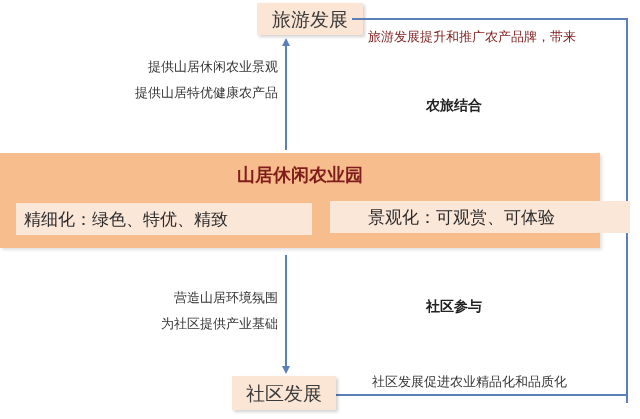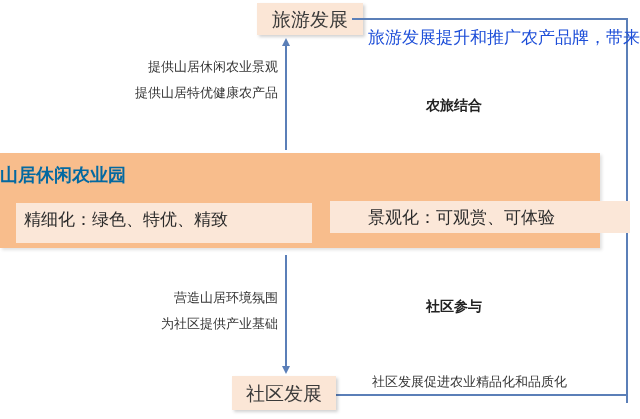--- a/index.html
+++ b/index.html
@@ -12,21 +12,21 @@
   .hline { position:absolute; height:1.5px; background:#5b7fb8; }
   .arrow-up { position:absolute; width:0; height:0; border-left:4px solid transparent;
               border-right:4px solid transparent; border-bottom:8px solid #5b7fb8; }
   .arrow-down { position:absolute; width:0; height:0; border-left:4px solid transparent;
               border-right:4px solid transparent; border-top:8px solid #5b7fb8; }
   .arrow-left { position:absolute; width:0; height:0; border-top:4px solid transparent;
               border-bottom:4px solid transparent; border-right:8px solid #5b7fb8; }
   .note { font-size:13px; color:#333; text-align:right; line-height:26px; white-space:nowrap; }
   .bold-label { font-size:14px; font-weight:bold; color:#222; white-space:nowrap; }
   .park { background:#f8bd8c; box-shadow:2px 2px 3px rgba(0,0,0,0.12); }
-  .park-title { font-size:18px; font-weight:bold; color:#0369a1; }
+  .park-title { font-size:18px; font-weight:bold; color:#7f1d1d; text-align:center; }
   .sub-box { background:#fbe7d8; font-size:17px; color:#2a2a2a; line-height:32px; padding-left:8px; white-space:nowrap; }
 </style>
 </head>
 <body>
 
 <div class="abs node-small" style="left:230px;top:3px;width:106px;height:32px;margin-left:27px;">
   <span>旅游发展</span>
 </div>
 
 <div class="hline" style="left:352px;top:18px;width:275px;"></div>
@@ -36,28 +36,28 @@
 <div class="arrow-left" style="left:592px;top:197px;"></div>
 
 <div class="vline" style="left:285px;top:44px;height:106px;"></div>
 <div class="arrow-up" style="left:281.5px;top:38px;"></div>
 
 <div class="abs note" style="right:362px;top:54px;">
   <div>提供山居休闲农业景观</div>
   <div>提供山居特优健康农产品</div>
 </div>
 
-<div class="abs" style="left:368px;top:25px;font-size:17px;line-height:24px;color:#1d4ed8;">
+<div class="abs" style="left:368px;top:25px;font-size:13px;line-height:24px;color:#7f1d1d;">
   <div>旅游发展提升和推广农产品牌，带来</div>
 </div>
 <div class="abs bold-label" style="left:426px;top:97px;">农旅结合</div>
 
 <div class="abs park" style="left:0px;top:153px;width:600px;height:95px;">
   <div class="abs park-title" style="left:0;top:10px;width:600px;">山居休闲农业园</div>
-  <div class="abs sub-box" style="left:16px;top:50px;width:288px;height:40px;">
+  <div class="abs sub-box" style="left:16px;top:50px;width:288px;height:32px;">
     <span>精细化：绿色、特优、精致</span>
   </div>
   <div class="abs sub-box" style="left:330px;top:48px;width:262px;height:32px;padding-left:38px;">
     <span>景观化：可观赏、可体验</span>
   </div>
 </div>
 
 <div class="vline" style="left:285px;top:255px;height:112px;"></div>
 <div class="arrow-down" style="left:281.5px;top:366px;"></div>
 

